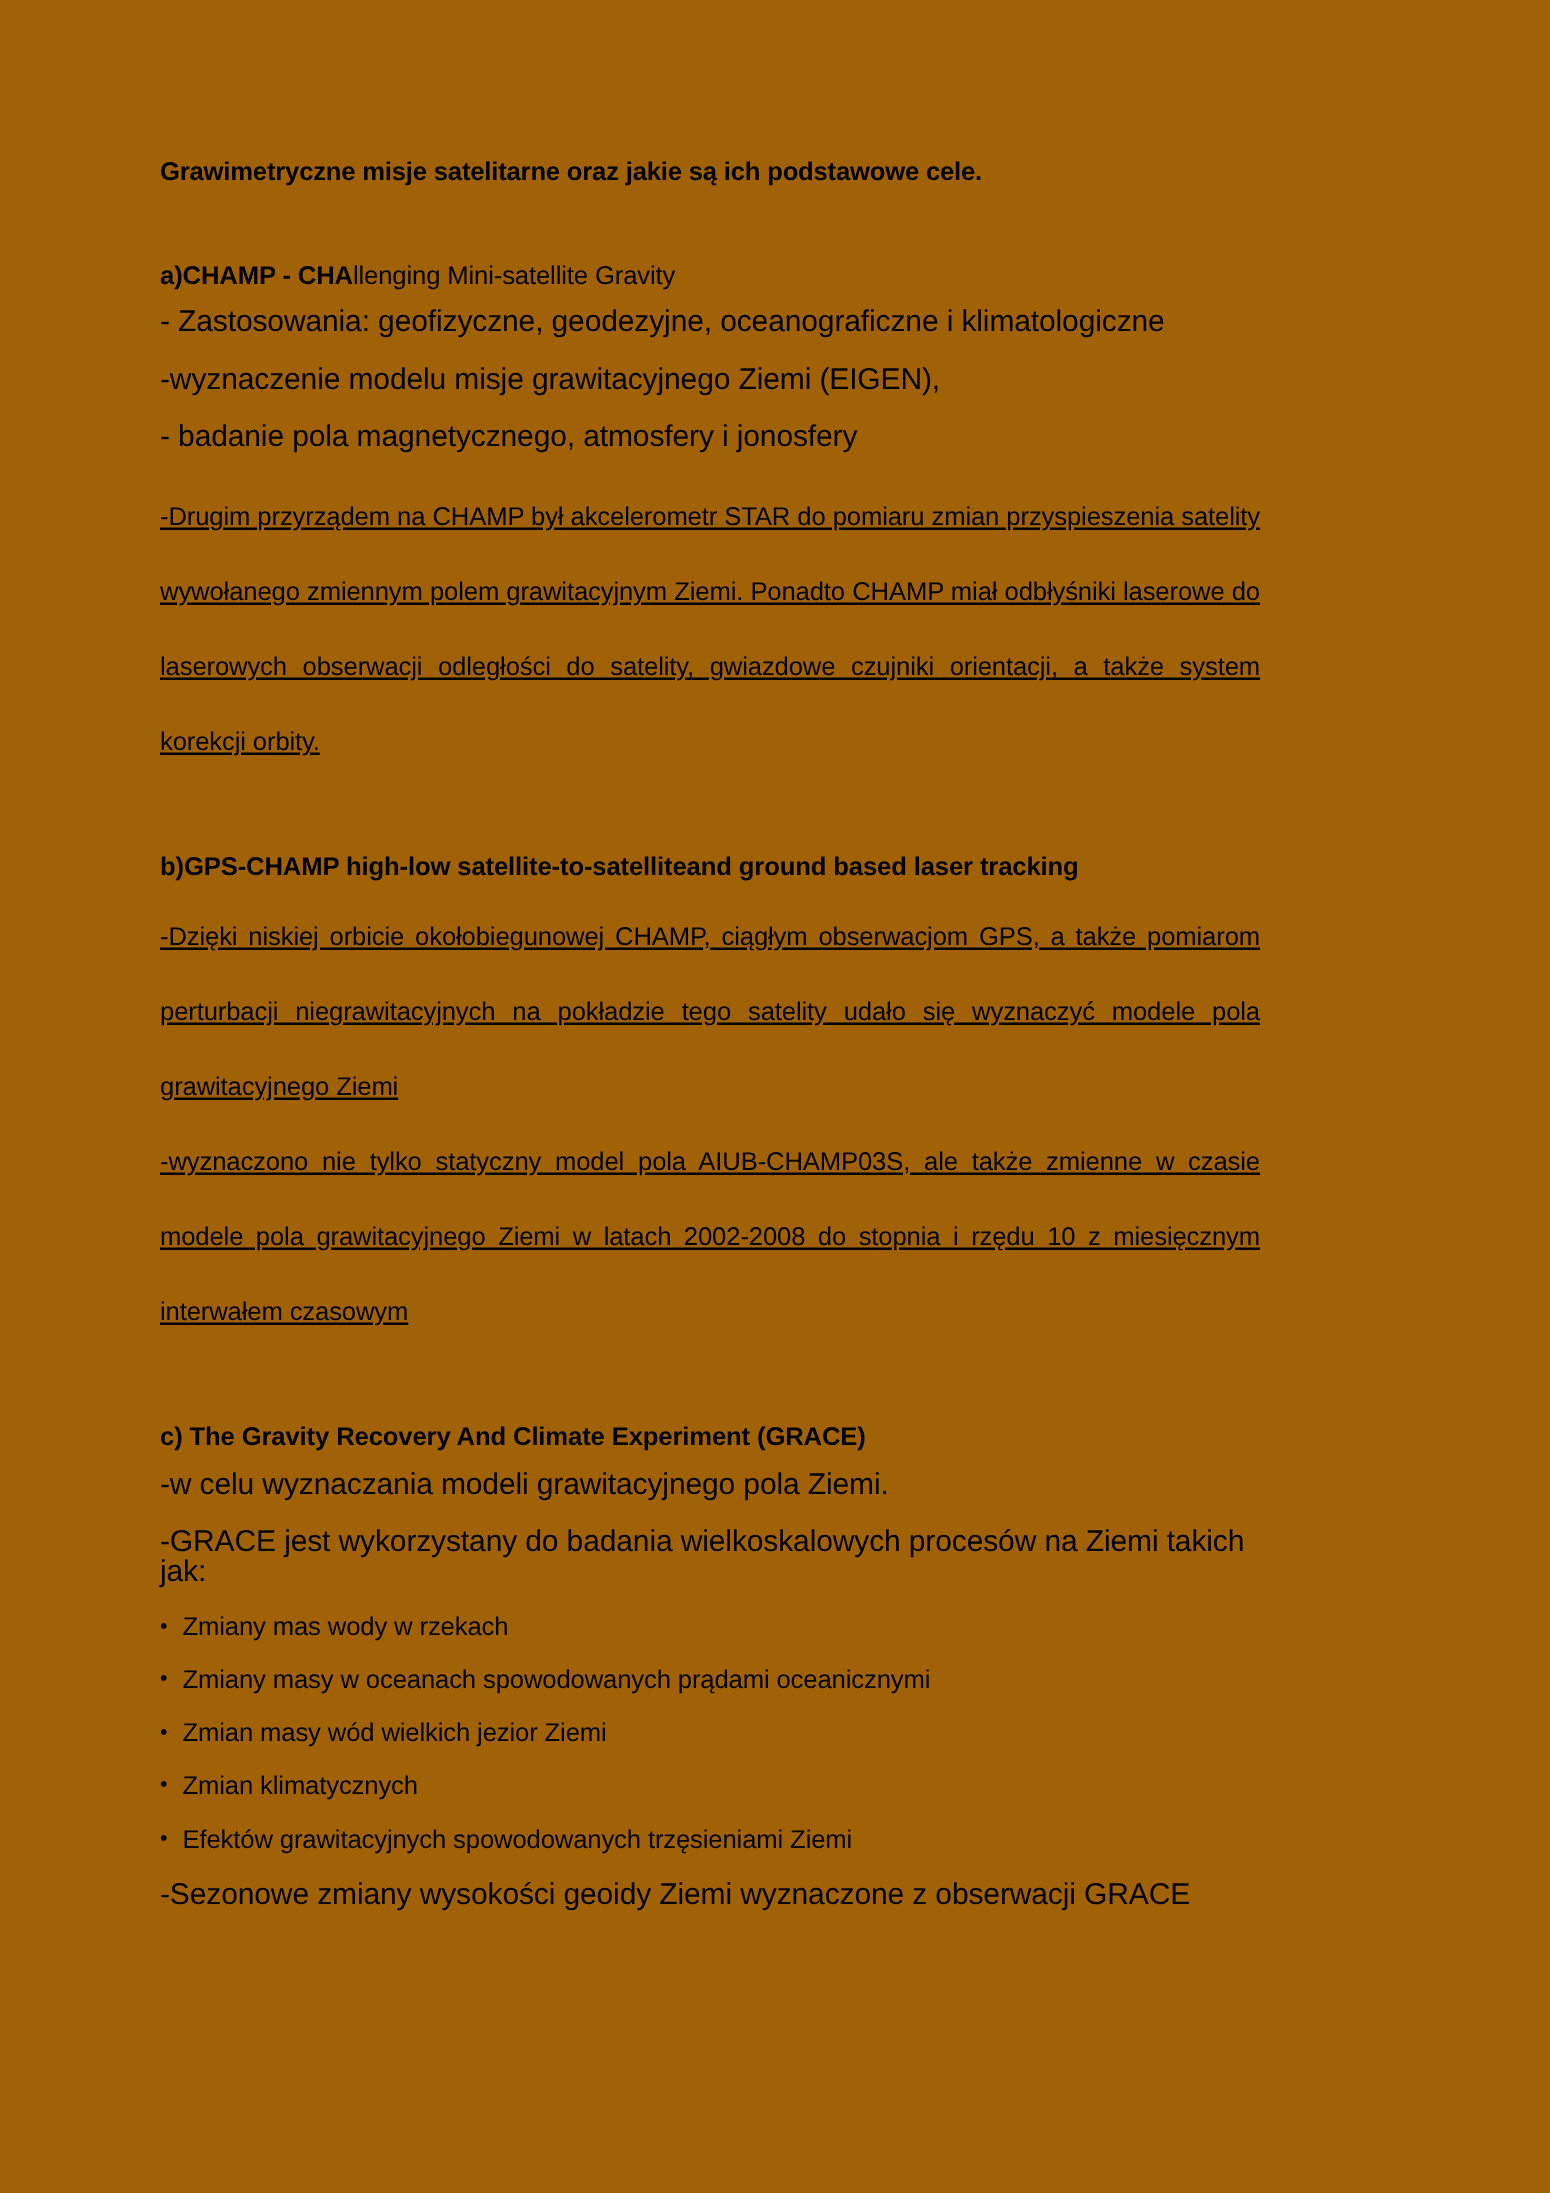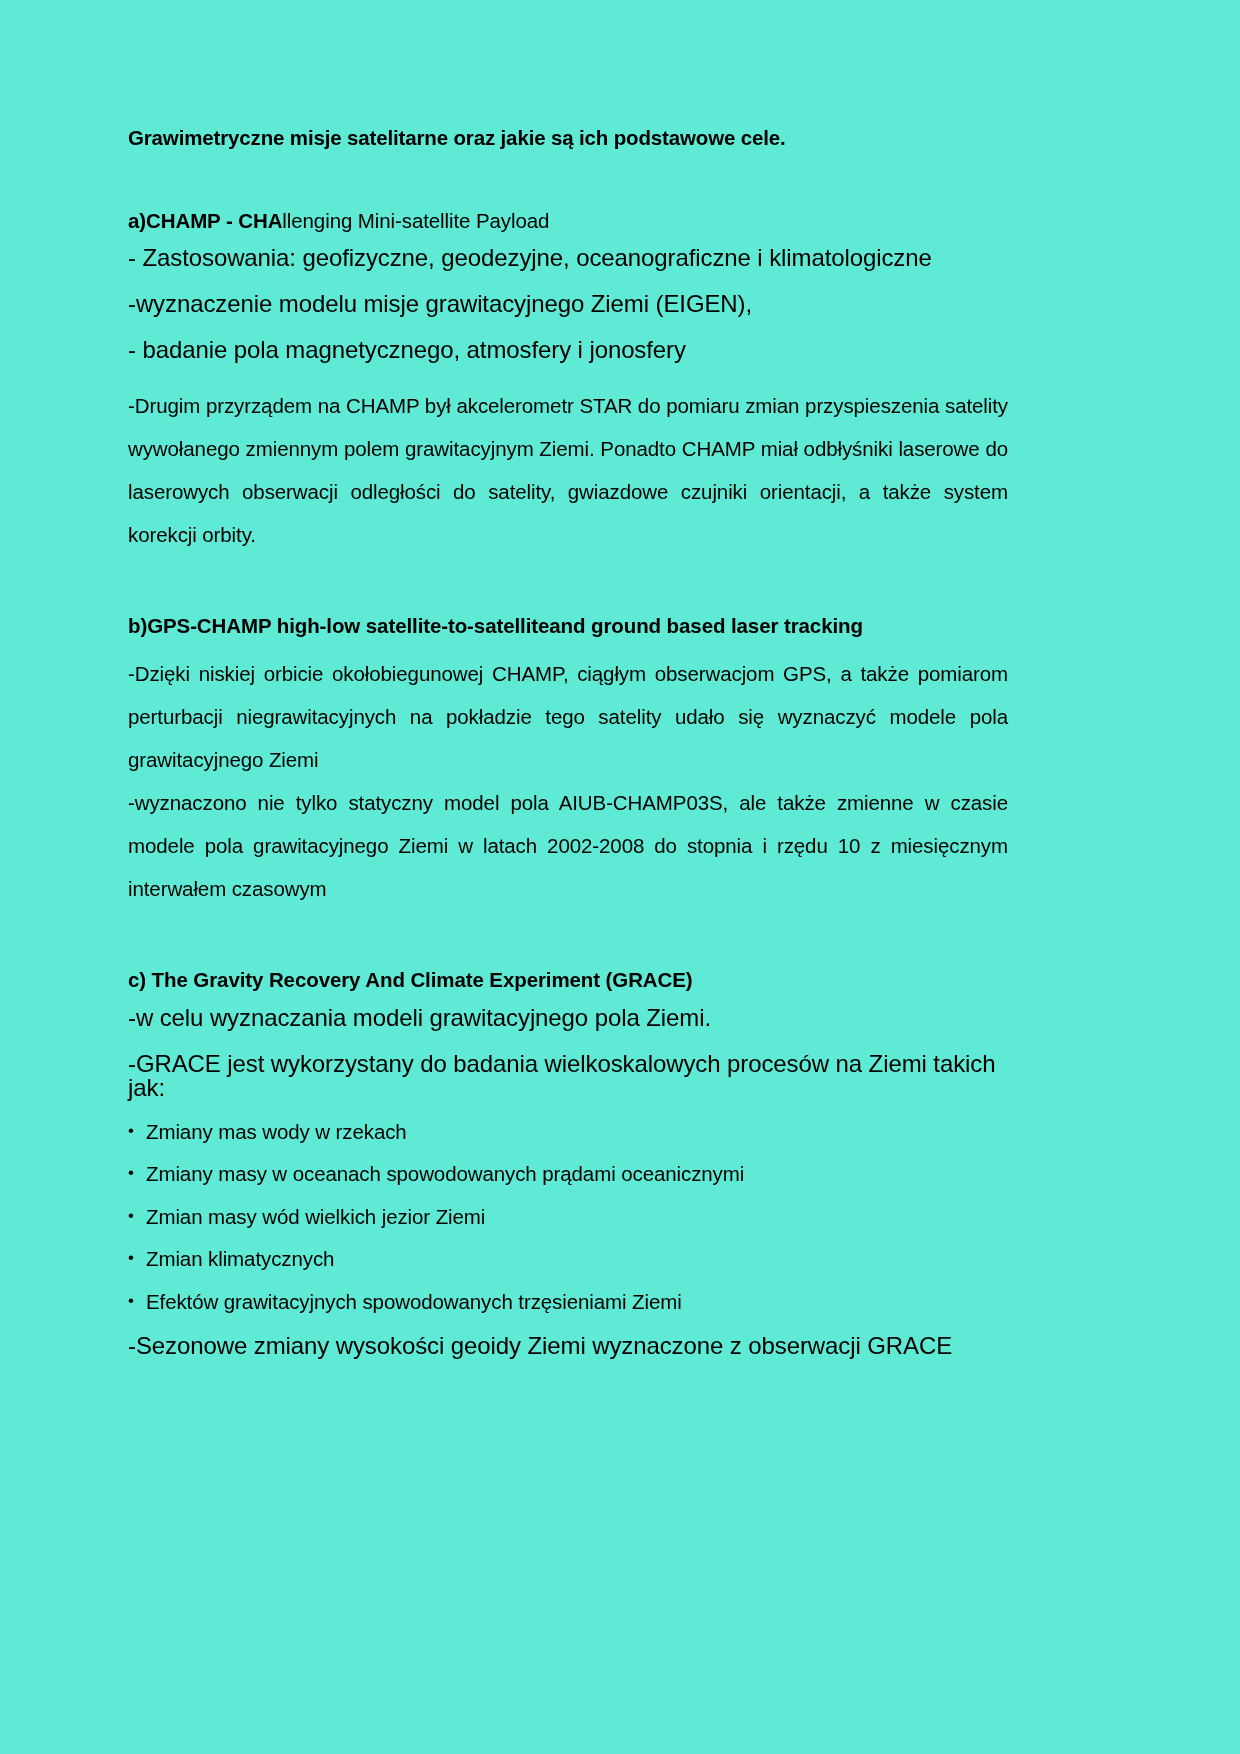--- a/index.html
+++ b/index.html
@@ -10,21 +10,21 @@
   }
   body {
     font-family: "Liberation Sans", sans-serif;
     color: #000000;
     -webkit-font-smoothing: antialiased;
   }
   .page {
     position: relative;
     width: 1240px;
     height: 1754px;
-    background: #5eead4;
+    background: #a16207;
     box-sizing: border-box;
     overflow: hidden;
   }
   .content {
     position: absolute;
     left: 128px;
     top: 126px;
     width: 880px;
   }
   .doc-title {
@@ -51,25 +51,26 @@
     font-size: 24px;
     line-height: 1.0;
     margin: 0;
     padding: 0;
     letter-spacing: -0.1px;
   }
   .spaced-lines .line { margin-bottom: 22px; }
 
   .para {
     font-size: 20.5px;
-    line-height: 43px;
+    line-height: 60px;
     margin: 0;
     text-align: justify;
     letter-spacing: -0.1px;
     hyphens: none;
+    text-decoration: underline;
   }
 
   .bullet-list {
     list-style: none;
     margin: 0;
     padding: 0;
   }
   .bullet-list li {
     font-size: 20.5px;
     line-height: 1.0;
@@ -89,21 +90,21 @@
 <body>
 
 <div class="page">
   <div class="content">
 
     <h1 class="doc-title">Grawimetryczne misje satelitarne oraz jakie są ich podstawowe cele.</h1>
 
     <div class="gap-lg"></div>
 
     <div>
-      <p class="section-heading"><span class="bold">a)CHAMP - CHA</span><span class="reg">llenging Mini-satellite Payload</span></p>
+      <p class="section-heading"><span class="bold">a)CHAMP - CHA</span><span class="reg">llenging Mini-satellite Gravity</span></p>
 
       <div class="spaced-lines">
         <p class="line">- Zastosowania: geofizyczne, geodezyjne, oceanograficzne i klimatologiczne</p>
         <p class="line">-wyznaczenie modelu misje grawitacyjnego Ziemi (EIGEN),</p>
         <p class="line">- badanie pola magnetycznego, atmosfery i jonosfery</p>
       </div>
 
       <p class="para">-Drugim przyrządem na CHAMP był akcelerometr STAR do pomiaru zmian przyspieszenia satelity wywołanego zmiennym polem grawitacyjnym Ziemi. Ponadto CHAMP miał odbłyśniki laserowe do laserowych obserwacji odległości do satelity, gwiazdowe czujniki orientacji, a także system korekcji orbity.</p>
     </div>
 

